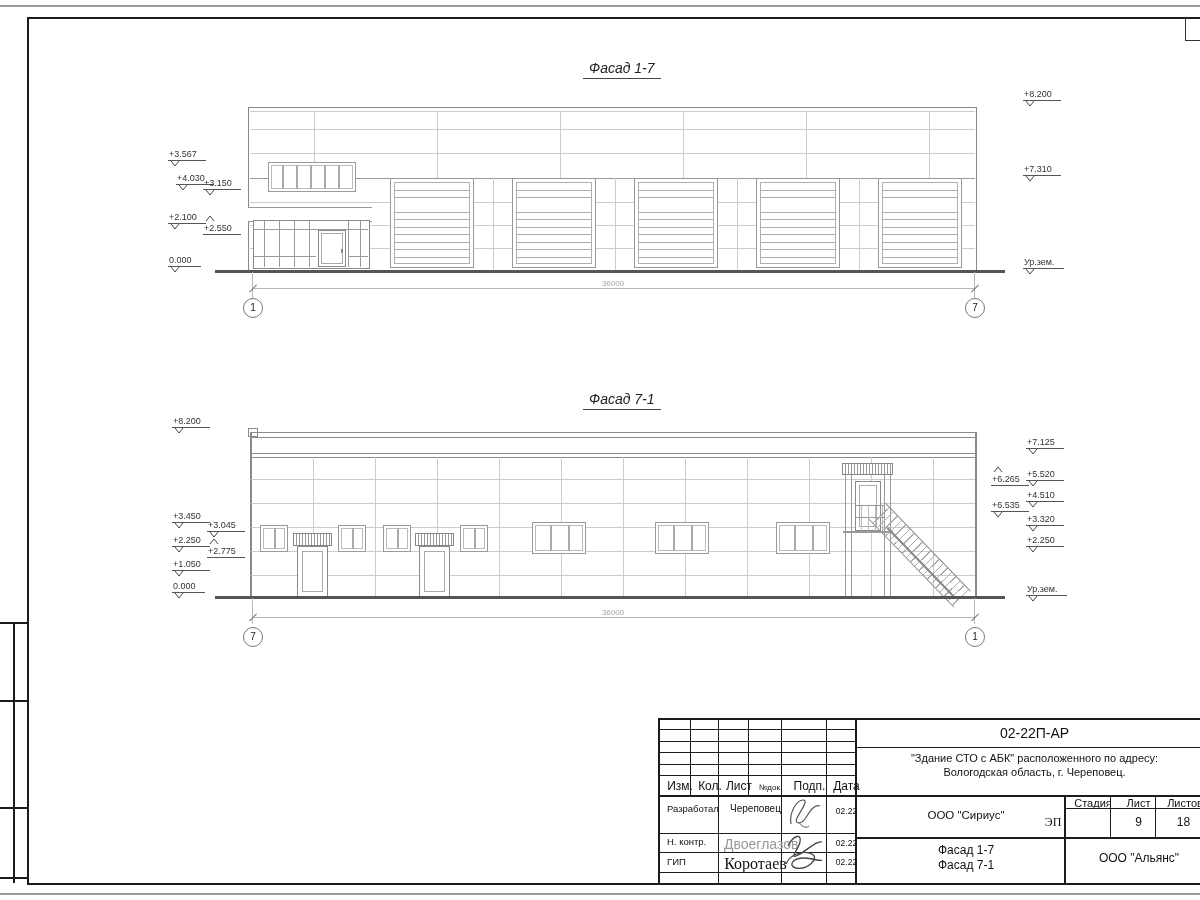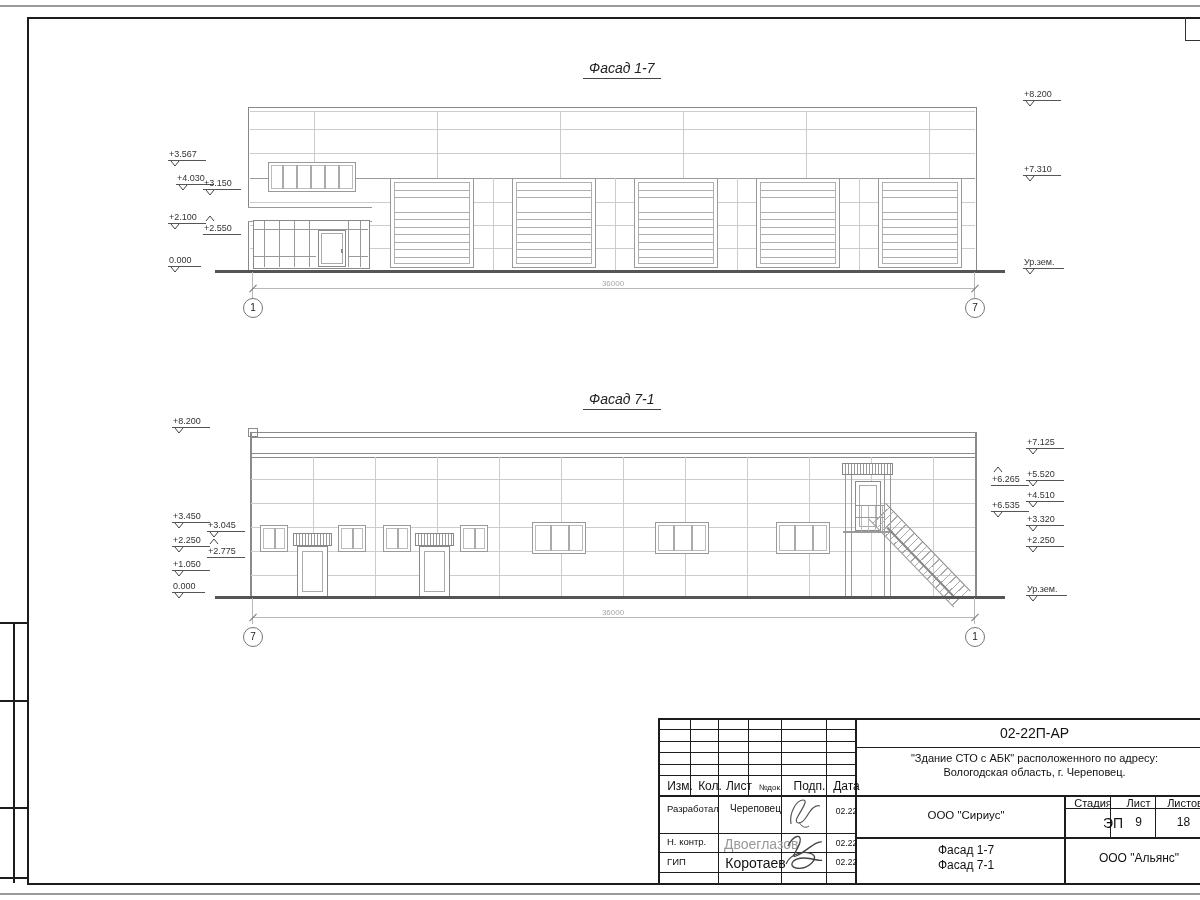--- a/index.html
+++ b/index.html
@@ -358,40 +358,40 @@
     <div class="t ctr" style="left:781px;top:779px;width:45px;font-size:12px;">Подп.</div>
     <div class="t ctr" style="left:826px;top:779px;width:29px;font-size:12px;">Дата</div>
 
     <div class="t" style="left:661px;top:803px;font-size:9.5px;">Разработал</div>
     <div class="t ctr" style="left:718px;top:803px;width:63px;font-size:10px;">Череповец</div>
     <div class="t ctr" style="left:826px;top:806px;width:29px;font-size:8.5px;">02.22</div>
     <div class="t" style="left:661px;top:836px;font-size:9.5px;">Н. контр.</div>
     <div class="t ctr" style="left:718px;top:836px;width:63px;font-size:14px;color:#999;text-align:center;">Двоеглазов</div>
     <div class="t ctr" style="left:826px;top:838px;width:29px;font-size:8.5px;">02.22</div>
     <div class="t" style="left:661px;top:856px;font-size:9.5px;">ГИП</div>
-    <div class="t ctr" style="left:718px;top:855px;width:63px;font-size:14px;">Коротаев</div>
+    <div class="t ctr" style="left:718px;top:855px;width:63px;font-size:16px;font-family:Liberation Serif, serif;">Коротаев</div>
     <div class="t ctr" style="left:826px;top:857px;width:29px;font-size:8.5px;">02.22</div>
 
     <svg class="abs" style="left:787px;top:796px;" width="38" height="36" viewBox="0 0 38 36">
       <path d="M4 28 C2 16 10 4 16 4 C22 4 14 14 10 22 C7 28 14 30 20 20 C24 13 28 8 33 10" fill="none" stroke="#555" stroke-width="1.2"></path>
       <path d="M12 26 C14 30 18 33 22 30" fill="none" stroke="#555" stroke-width="1"></path>
     </svg>
     <svg class="abs" style="left:782px;top:832px;" width="44" height="42" viewBox="0 0 44 42">
       <path d="M6 14 C12 2 20 2 18 10 C16 18 8 26 14 24 C24 20 34 8 40 10" fill="none" stroke="#444" stroke-width="1.3"></path>
       <path d="M4 32 C8 22 22 18 30 22 C38 26 26 38 14 36 C6 34 10 26 22 26 C32 26 38 30 40 28" fill="none" stroke="#444" stroke-width="1.3"></path>
     </svg>
 
     <div class="t ctr" style="left:857px;top:725px;width:343px;font-size:14px;">02-22П-АР</div>
     <div class="t ctr" style="left:857px;top:752px;width:343px;font-size:11px;">"Здание СТО с АБК" расположенного по адресу:</div>
     <div class="t ctr" style="left:857px;top:766px;width:343px;font-size:11px;">Вологодская область, г. Череповец.</div>
     <div class="t ctr" style="left:857px;top:809px;width:206px;font-size:11.5px;">ООО "Сириус"</div>
     <div class="t ctr" style="left:1064px;top:797px;width:46px;font-size:11px;">Стадия</div>
     <div class="t ctr" style="left:1110px;top:797px;width:45px;font-size:11px;">Лист</div>
     <div class="t ctr" style="left:1155px;top:797px;width:48px;font-size:11px;">Листов</div>
-    <div class="t ctr" style="left:1084px;top:815px;width:46px;font-size:14px;">ЭП</div>
+    <div class="t ctr" style="left:1024px;top:815px;width:46px;font-size:12px;font-family:Liberation Serif, serif;">ЭП</div>
     <div class="t ctr" style="left:1110px;top:815px;width:45px;font-size:12px;">9</div>
     <div class="t ctr" style="left:1155px;top:815px;width:45px;font-size:12px;">18</div>
     <div class="t ctr" style="left:857px;top:843px;width:206px;font-size:12px;">Фасад 1-7</div>
     <div class="t ctr" style="left:857px;top:858px;width:206px;font-size:12px;">Фасад 7-1</div>
     <div class="t ctr" style="left:1066px;top:851px;width:134px;font-size:12px;">ООО "Альянс"</div>
   </div>
 
 </div>
 
 </body></html>

